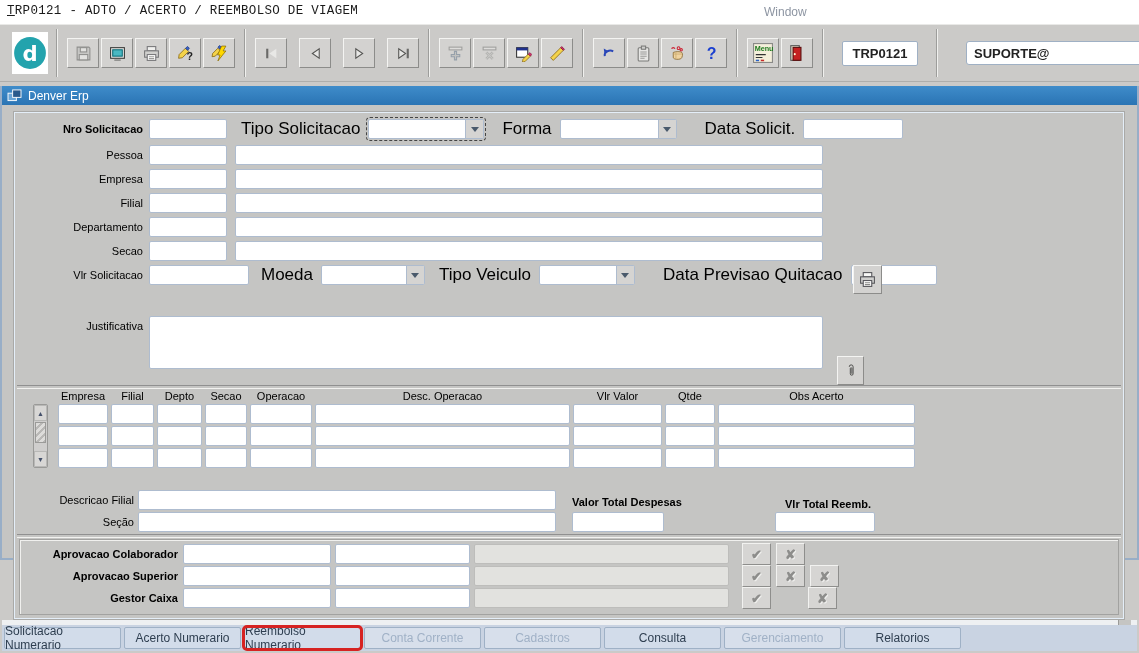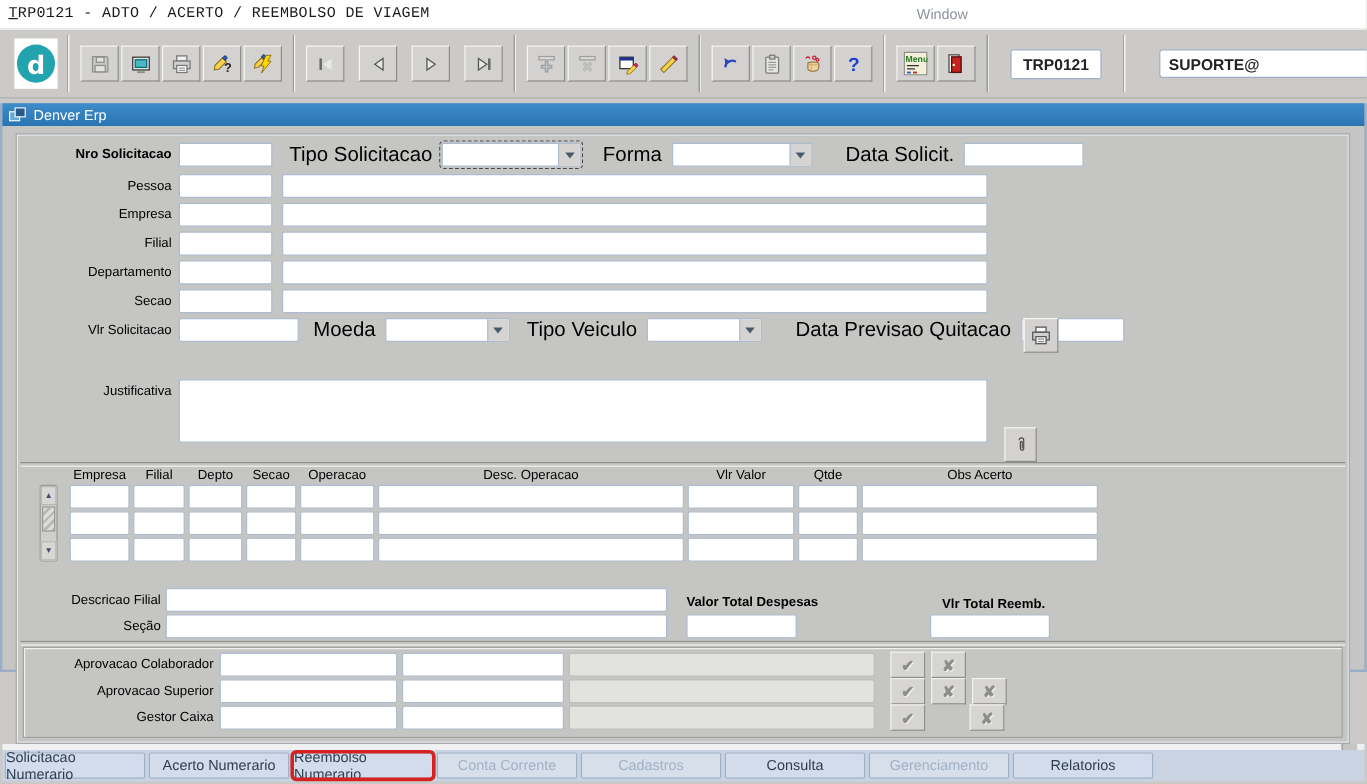--- a/index.html
+++ b/index.html
@@ -60,21 +60,21 @@
        border:1px solid #9a9a98;border-radius:2px;display:flex;flex-direction:column;align-items:stretch;box-sizing:border-box;}
   .gsb .sbtn{height:14px;background:#d8d7d5;display:flex;align-items:center;justify-content:center;
              font-size:7px;color:#44506a;border:1px solid #b8b8b6;}
   .gsb .thumb{height:19px;margin:1px;background:repeating-linear-gradient(135deg,#dddcda 0 3px,#b9b8b6 3px 5px);
               border:1px solid #9a9a98;}
   .gsb .track{flex:1;}
   
   .apbox{position:absolute;left:4px;top:426px;width:1098px;height:74px;border:1px solid #a2a2a0;
          box-shadow:inset 1px 1px 0 #f0f0ee;}
   .arow{position:absolute;left:0;right:0;display:flex;align-items:center;height:20px;}
-  .alab{width:158px;text-align:right;margin-right:5px;font-size:11px;font-weight:normal;flex:none;}
+  .alab{width:158px;text-align:right;margin-right:5px;font-size:11px;font-weight:bold;flex:none;}
   .ap-btn{width:27px;height:20px;margin-left:5px;flex:none;background:#d6d5d3;border:1px solid;
           border-color:#f2f2f0 #8e8e8c #8e8e8c #f2f2f0;display:flex;align-items:center;justify-content:center;}
   .ap-btn span{font-size:13px;font-weight:bold;color:#8d8d8b;text-shadow:1px 1px 0 #efefed;line-height:1;}
   .ap-empty{width:27px;margin-left:5px;flex:none;}
   
   .strip{height:5px;background:#eef0f2;position:relative;}
   .strip .corner{position:absolute;right:6px;top:0;width:12px;height:5px;background:#c5c5c3;border-left:1px solid #9a9a98;}
   .tabbar{height:26px;background:#c9d3e2;display:flex;align-items:flex-start;padding:2px 0 0 2px;gap:3px;box-sizing:border-box;}
   .tab{width:117px;height:22px;flex:none;background:#d2dcea;border:1px solid #9fb1c6;border-radius:2px;
        display:flex;align-items:center;justify-content:center;font-size:12px;color:#2e3e50;box-sizing:border-box;}

